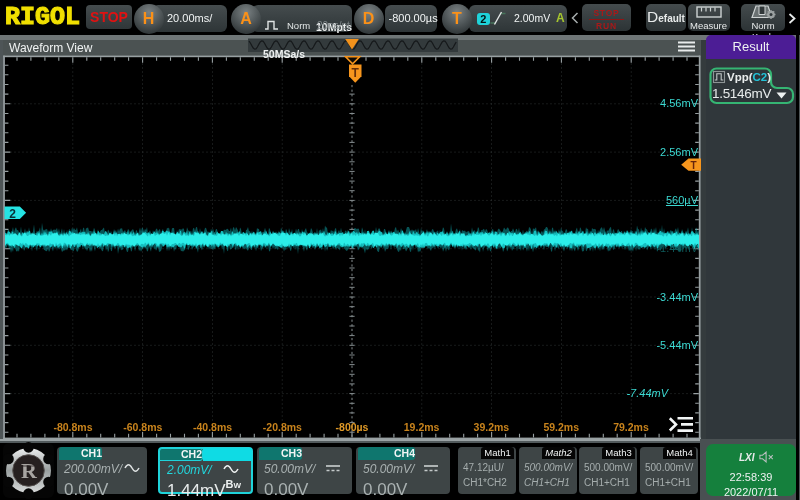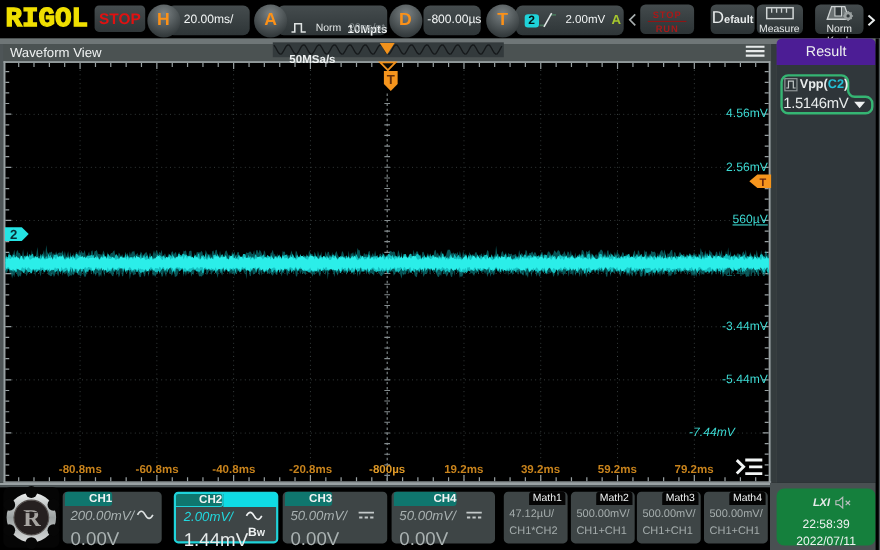--- a/index.html
+++ b/index.html
@@ -219,21 +219,21 @@
   <svg style="position:absolute;right:11px;top:17px;" width="16" height="9" viewBox="0 0 16 9">
           <path d="M1 2 h14" stroke="#c3c9c9" stroke-width="1.7"></path>
           <path d="M1.5 6.5 h3 M6.5 6.5 h3 M11.5 6.5 h3" stroke="#c3c9c9" stroke-width="1.7"></path>
         </svg>
 </div>
 <div class="chip" style="left:458px;width:58px;">
   <div class="mtab" style="right:2px;width:33px;">Math1</div>
   <div class="m1">47.12µU/</div>
   <div class="m2">CH1*CH2</div>
 </div>
-<div class="chip" style="left:519px;width:58px;">
+<div class="chip" style="left:519px;width:58px;font-style:italic;">
   <div class="mtab" style="right:2px;width:33px;">Math2</div>
   <div class="m1">500.00mV/</div>
   <div class="m2">CH1+CH1</div>
 </div>
 <div class="chip" style="left:579px;width:58px;">
   <div class="mtab" style="right:2px;width:33px;">Math3</div>
   <div class="m1">500.00mV/</div>
   <div class="m2">CH1+CH1</div>
 </div>
 <div class="chip" style="left:640px;width:58px;">

